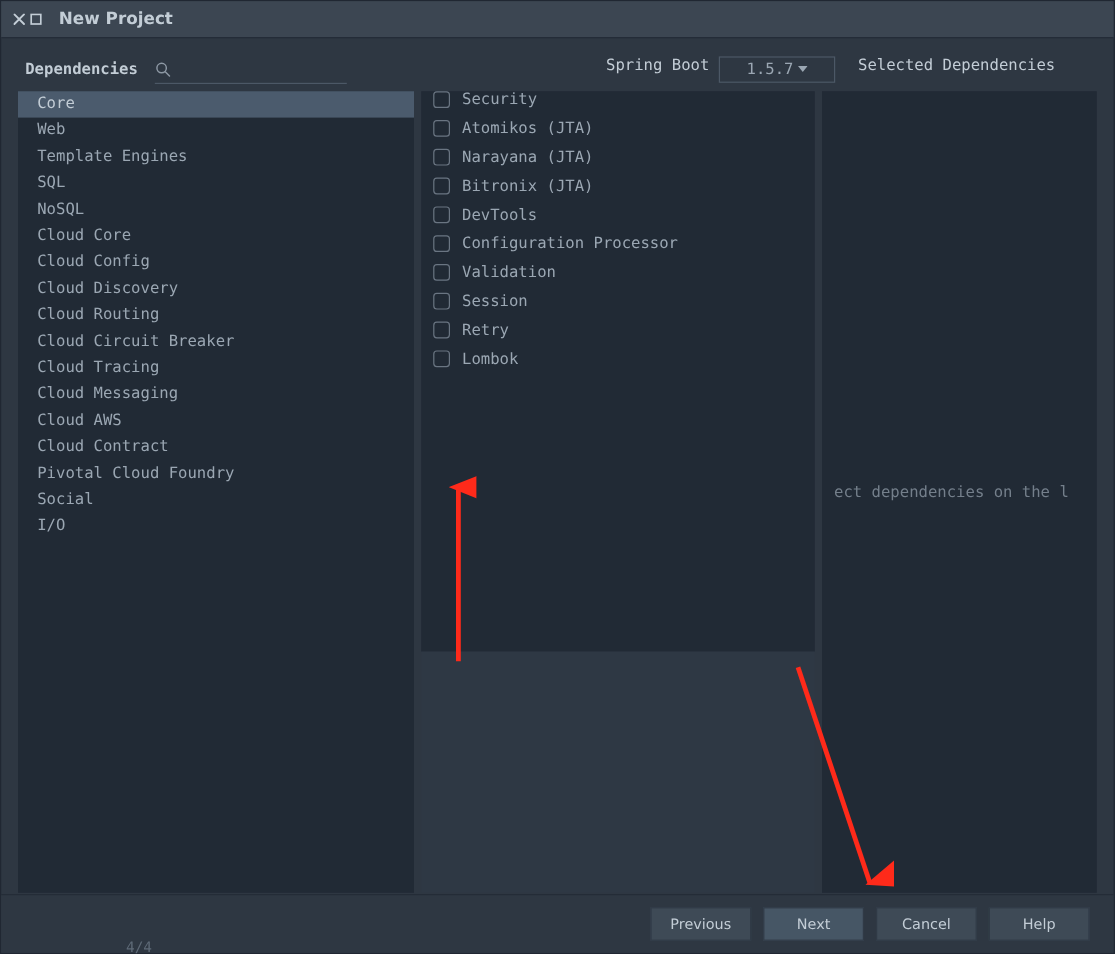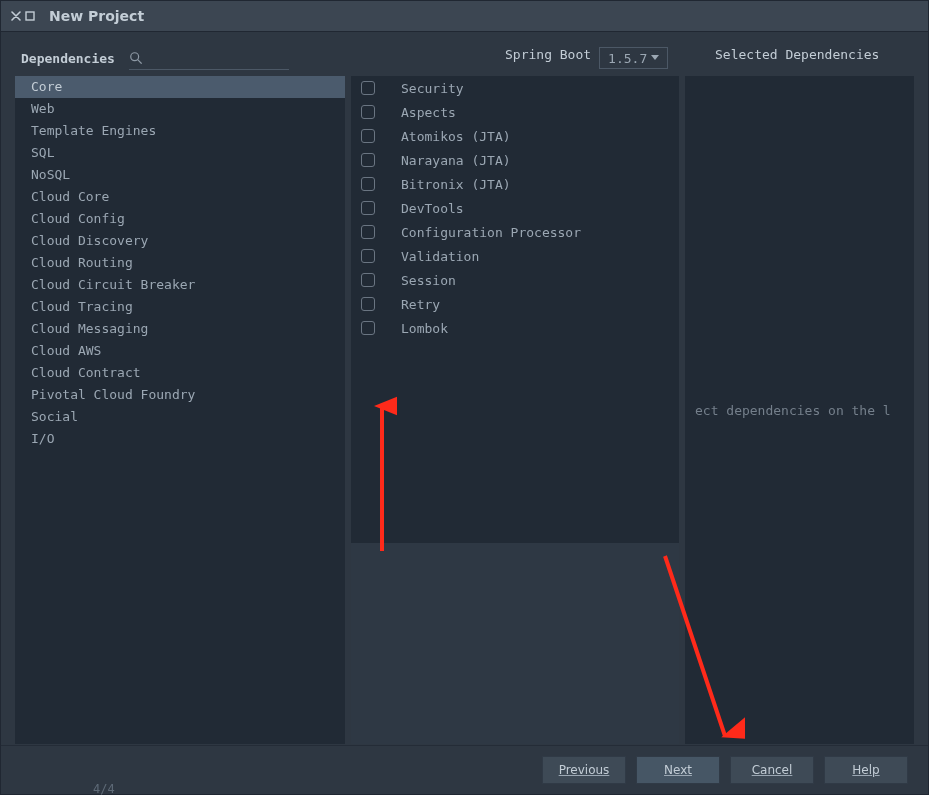--- a/index.html
+++ b/index.html
@@ -72,21 +72,21 @@
     flex:1;background:transparent;border:none;outline:none;
     color:var(--fg);font:inherit;height:20px;
   }
   .spring-boot{
     position:absolute;top:6px;left:490px;
     display:flex;align-items:flex-start;gap:8px;
     color:var(--fg-bright);font-size:13px;
   }
   .version-select{
     border:1px solid var(--border);background:transparent;
-    padding:1px 8px;color:var(--fg);font:inherit;
+    padding:1px 22px;color:var(--fg);font:inherit;
     display:inline-flex;align-items:center;gap:4px;
     height:18px;
   }
   .sel-label{
     position:absolute;top:6px;left:700px;
     font-weight:400;color:var(--fg-bright);
   }
   
   .col{position:absolute;top:35px;bottom:0;}
   .col.categories{left:0;width:330px;background:var(--bg-panel-dark);}
@@ -97,54 +97,53 @@
     background:var(--bg-panel-mid);
   }
   .col.selected{left:670px;right:0;background:var(--bg-panel-dark);display:flex;align-items:center;}
   .cat-item{
     height:22px;line-height:22px;padding:0 16px;color:var(--fg);
     white-space:nowrap;overflow:hidden;
     cursor:default;
   }
   .cat-item.selected{background:var(--bg-selected);color:var(--fg-bright);}
   .dep-item{
-    height:24px;display:flex;align-items:center;gap:26px;
+    height:24px;display:flex;align-items:flex-start;gap:10px;
     padding:0 10px;color:var(--fg);white-space:nowrap;
   }
   .checkbox{
     width:14px;height:14px;border:1px solid #6a7582;border-radius:3px;
     flex:none;box-sizing:border-box;background:transparent;
   }
   .sel-hint{
     color:var(--fg-muted);padding:0 10px;white-space:nowrap;overflow:hidden;
     width:100%;
   }
   
   .footer{
     position:absolute;left:0;right:0;bottom:0;height:48px;
     display:flex;align-items:center;justify-content:flex-end;
     gap:10px;padding-right:20px;
     border-top:1px solid #242c37;
     background:var(--bg-dialog);
-    text-decoration:underline;
   }
   .btn{
     min-width:84px;height:28px;
     background:var(--button-bg);color:var(--fg-bright);
     border:1px solid #303a46;
     font-family:"Segoe UI","DejaVu Sans",sans-serif;
     font-size:12px;
     display:inline-flex;align-items:center;justify-content:center;
     padding:0 12px;box-sizing:border-box;
   }
   .btn.primary{background:var(--button-bg-primary);}
   
   .arrow{position:absolute;pointer-events:none;}
   .bottom-counter{
-    position:absolute;left:92px;bottom:-2px;color:#5e6a77;font-size:12px;
+    position:absolute;left:104px;bottom:-2px;color:#5e6a77;font-size:12px;
     font-family:"DejaVu Sans Mono",monospace;
   }
 </style>
 </head>
 <body>
 
 <div class="window">
 
   <div class="titlebar">
     <span class="tb-icon">
@@ -205,24 +204,20 @@
         <div class="cat-item">I/O</div>
       </div>
 
     <div class="col deps" id="deps">
         <div class="dep-item">
           <span class="checkbox"></span>
           <span>Security</span>
         </div>
         <div class="dep-item">
           <span class="checkbox"></span>
-          <span>Aspects</span>
-        </div>
-        <div class="dep-item">
-          <span class="checkbox"></span>
           <span>Atomikos (JTA)</span>
         </div>
         <div class="dep-item">
           <span class="checkbox"></span>
           <span>Narayana (JTA)</span>
         </div>
         <div class="dep-item">
           <span class="checkbox"></span>
           <span>Bitronix (JTA)</span>
         </div>

